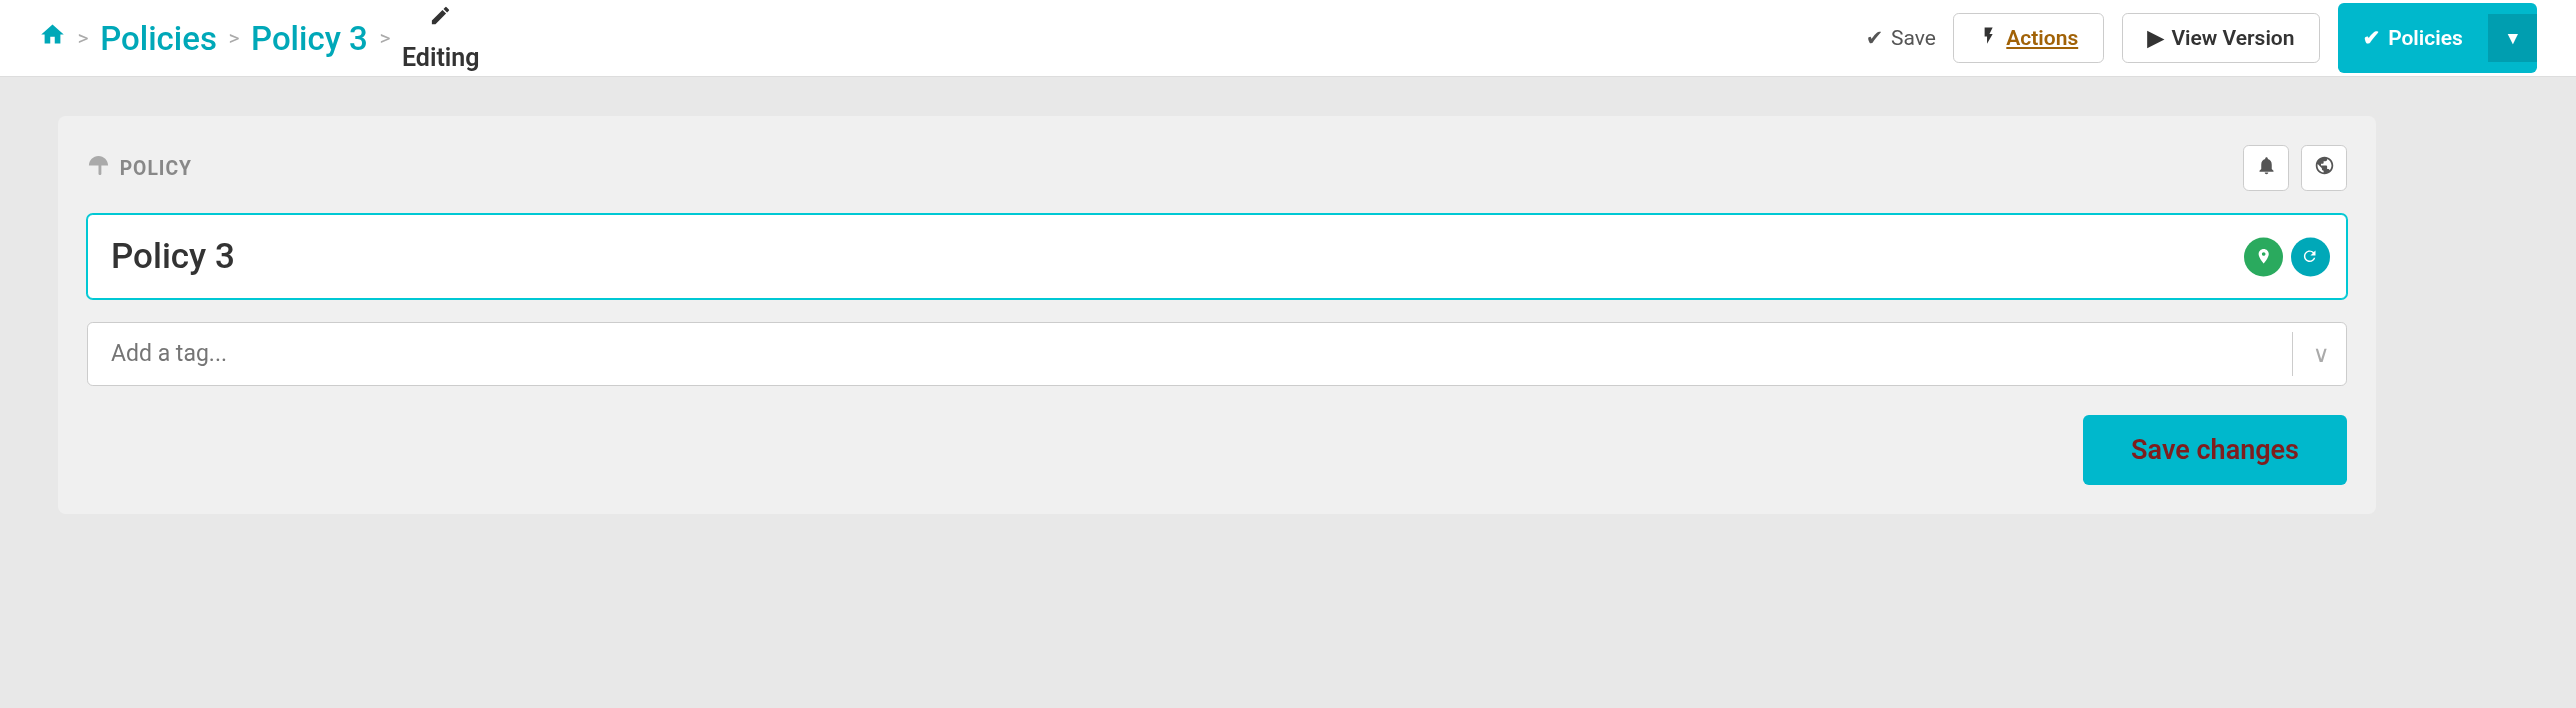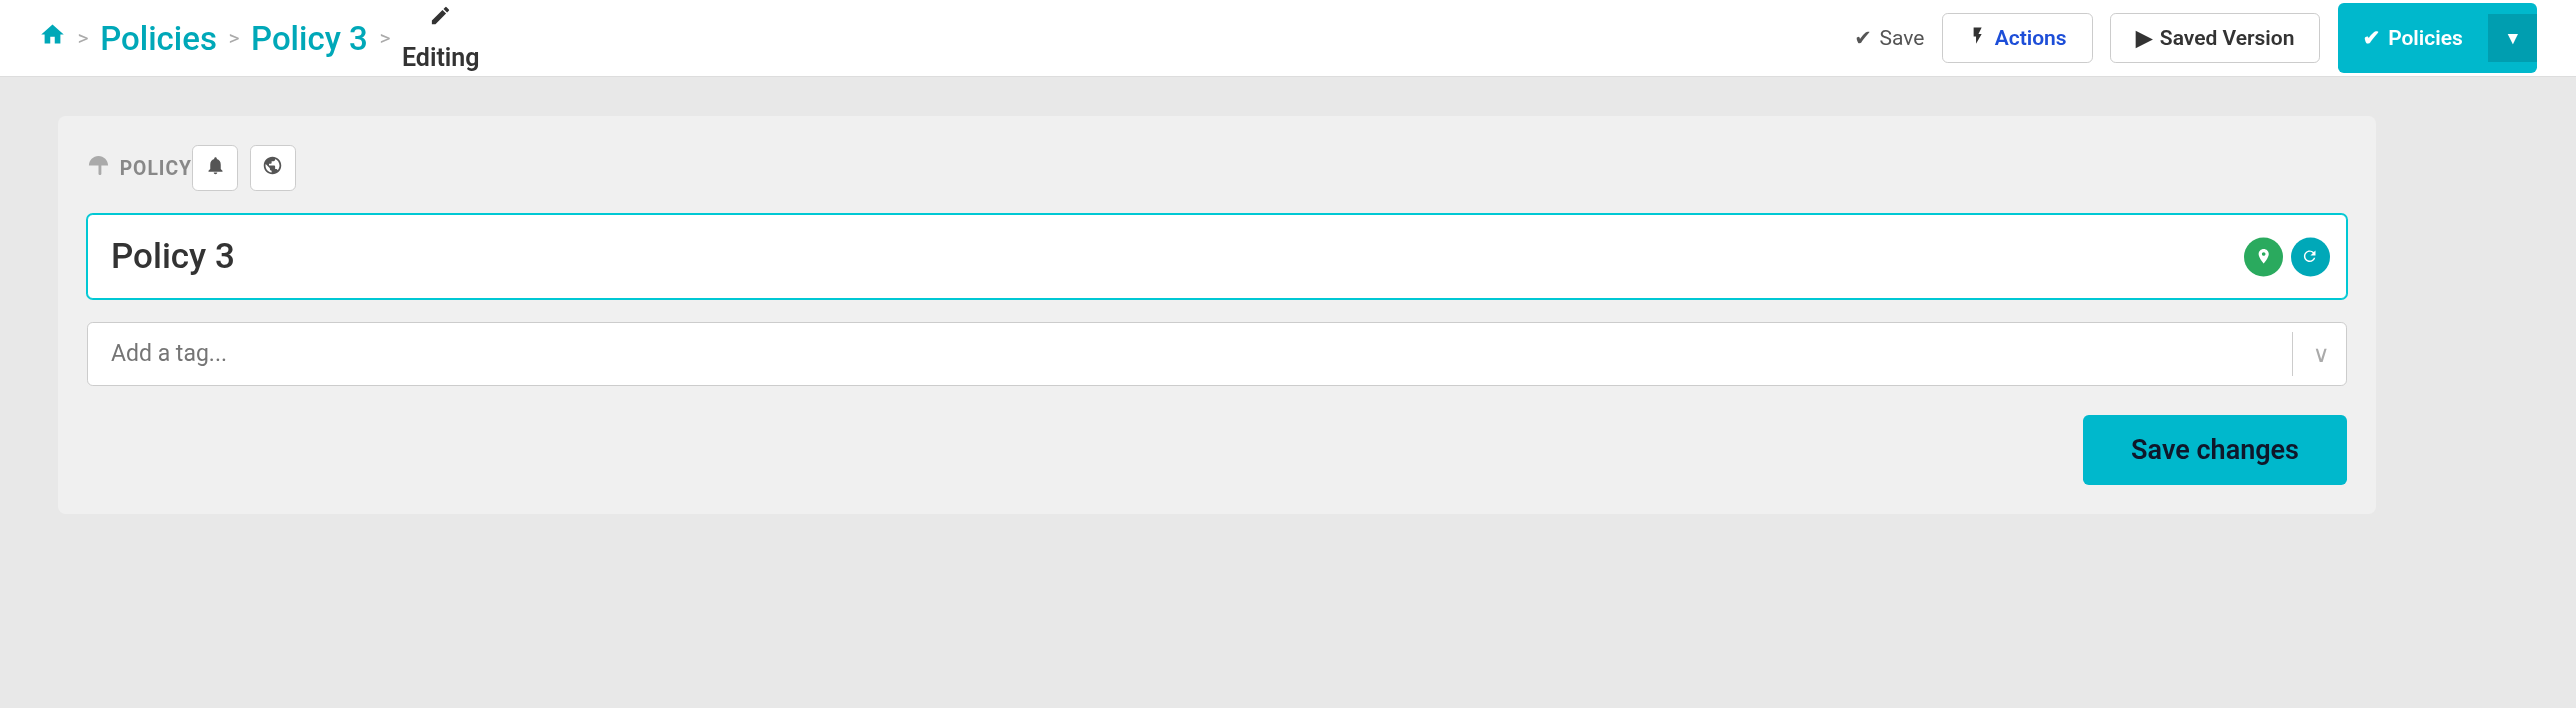--- a/index.html
+++ b/index.html
@@ -95,21 +95,22 @@
       font-weight: 600;
       cursor: pointer;
       border: 1.9px solid #ccc;
       background: #fff;
       color: #333;
     }
 
     .btn-actions {
       background: #fff;
       border: 1.9px solid #ccc;
-      color: #1d4ed8;
+      color: #a16207;
+      text-decoration: underline;
     }
 
     .btn-view-version {
       background: #fff;
       border: 1.9px solid #ccc;
       color: #333;
     }
 
     .btn-approve {
       background: #00b8cc;
@@ -152,21 +153,21 @@
     .card {
       background: #f0f0f0;
       border-radius: 7.7px;
       padding: 29px;
       max-width: 2318px;
     }
 
     .card-header {
       display: flex;
       align-items: center;
-      justify-content: flex-start;
+      justify-content: space-between;
       margin-bottom: 23px;
     }
 
     .card-label {
       display: flex;
       align-items: center;
       gap: 9.7px;
       color: #888;
       font-size: 19.3px;
       font-weight: 700;
@@ -283,21 +284,21 @@
       background: #ccc;
     }
 
     .save-row {
       display: flex;
       justify-content: flex-end;
     }
 
     .btn-save-changes {
       background: #00b8cc;
-      color: #0f172a;
+      color: #7f1d1d;
       border: none;
       border-radius: 5.8px;
       padding: 19.3px 48px;
       font-size: 27px;
       font-weight: 600;
       cursor: pointer;
     }
   </style>
 </head>
 <body>
@@ -334,21 +335,21 @@
       <span>
         <svg width="19.3" height="19.3" viewBox="0 0 24 24" fill="#333">
           <path d="M7 2v11h3v9l7-12h-4l4-8z"></path>
         </svg>
       </span>
       <span>Actions</span>
     </button>
 
     <button class="btn btn-view-version">
       <span>▶</span>
-      <span>Saved Version</span>
+      <span>View Version</span>
     </button>
 
     <div class="btn-approve">
       <div class="btn-approve-main">
         <span>✔</span>
         <span>Policies</span>
       </div>
       <div class="btn-approve-dropdown">
         <span style="color:#fff; font-size:17.4px;">▼</span>
       </div>

